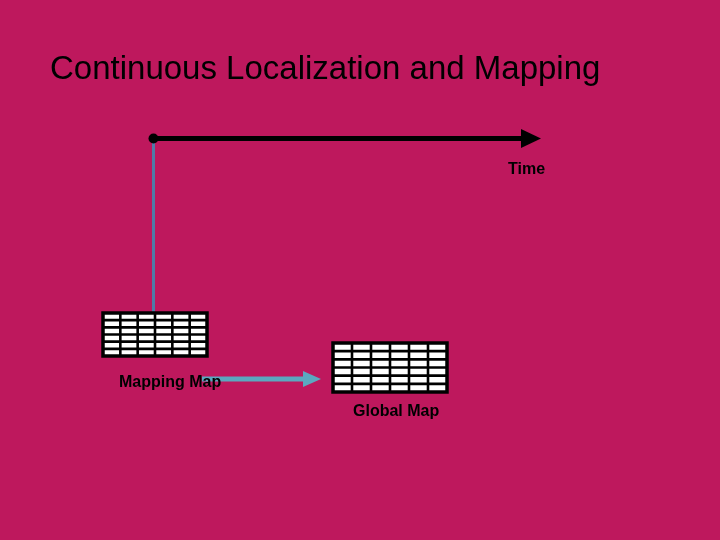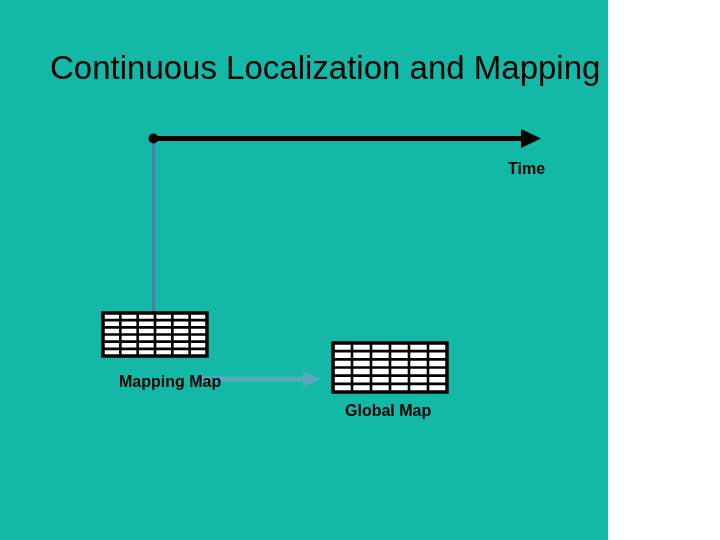--- a/index.html
+++ b/index.html
@@ -5,23 +5,23 @@
   html, body {
     margin: 0;
     padding: 0;
     background: #ffffff;
   }
   body {
     font-family: "Liberation Sans", sans-serif;
   }
   #slide {
     position: relative;
-    width: 608px;
+    width: 720px;
     height: 540px;
-    background: #14b8a6;
+    background: #be185d;
     overflow: hidden;
   }
   #slide-title {
     position: absolute;
     left: 50px;
     top: 48px;
     width: 630px;
     font-size: 33px;
     line-height: 40px;
     color: #000000;
@@ -46,21 +46,21 @@
   }
   #label-time {
     left: 508px;
     top: 161px;
   }
   #label-initial-map {
     left: 119px;
     top: 374px;
   }
   #label-global-map {
-    left: 345px;
+    left: 353px;
     top: 403px;
   }
 </style>
 </head>
 <body>
 
 <div id="slide">
 
   <div id="slide-title">Continuous Localization and Mapping</div>
 

